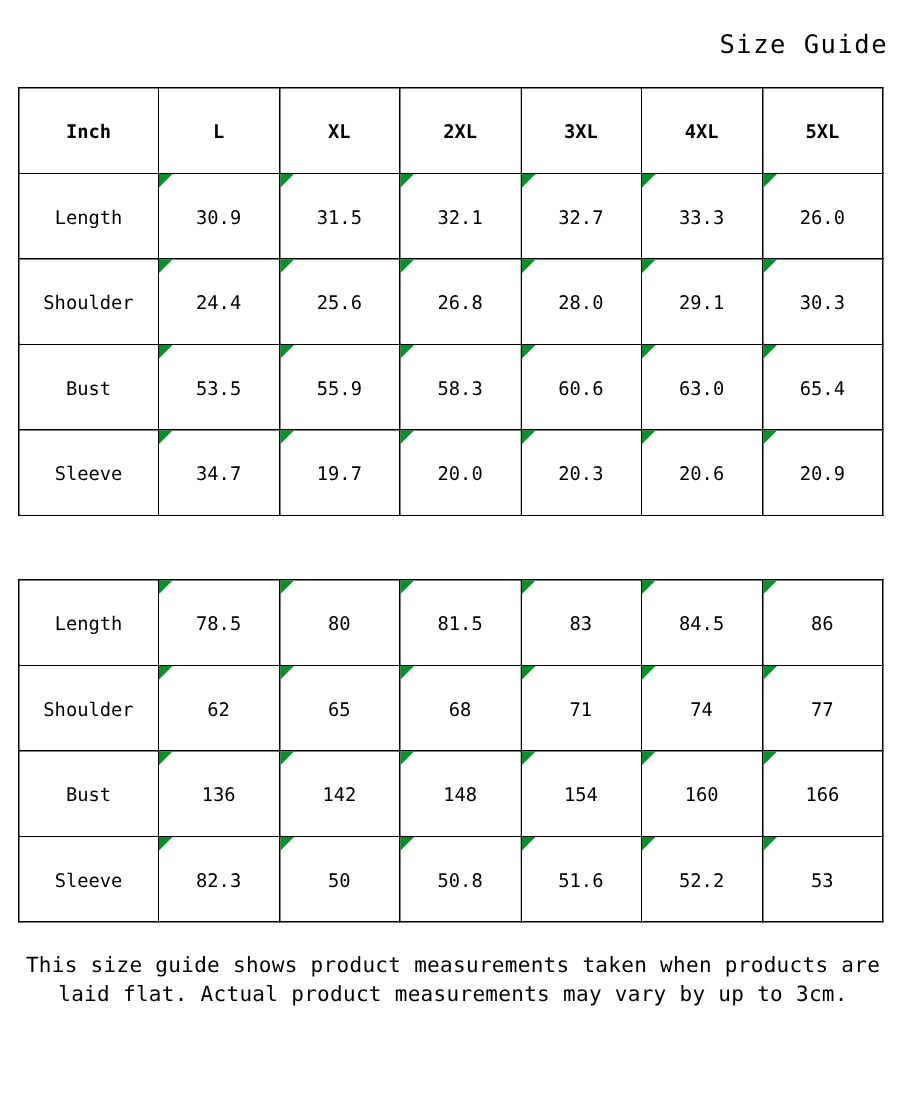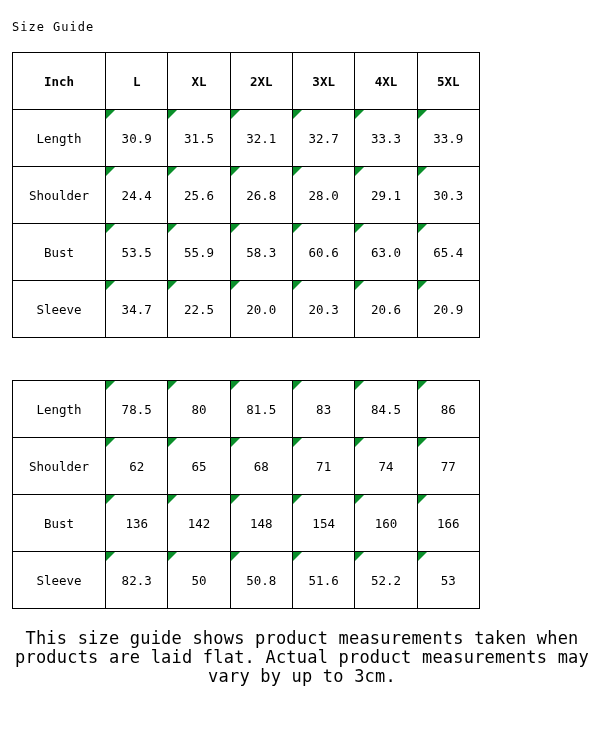--- a/index.html
+++ b/index.html
@@ -15,30 +15,30 @@
     overflow: hidden;
   }
   .page {
     position: relative;
     width: 604px;
     height: 729px;
     box-sizing: border-box;
     padding: 0 12px;
   }
   .title {
-    text-align: left;
-    font-size: 12px;
+    text-align: right;
+    font-size: 17px;
     letter-spacing: 1px;
     padding-top: 20px;
     padding-bottom: 18px;
     color: #000;
   }
   table.size-table {
     border-collapse: collapse;
-    width: 468px;
+    width: 577px;
     table-layout: fixed;
   }
   table.size-table td {
     border: 1px solid #000000;
     text-align: center;
     vertical-align: middle;
     font-size: 12.5px;
     height: 56px;
     padding: 0;
     position: relative;
@@ -62,21 +62,21 @@
     width: 0;
     height: 0;
     border-top: 9px solid #0a8f2a;
     border-right: 9px solid transparent;
   }
   .spacer {
     height: 42px;
   }
   .footnote {
     text-align: center;
-    font-size: 17px;
+    font-size: 14px;
     line-height: 19px;
     padding-top: 20px;
     letter-spacing: 0.2px;
   }
 </style>
 </head>
 <body>
 
 <div class="page">
 
@@ -93,21 +93,21 @@
         <td>4XL</td>
         <td>5XL</td>
       </tr>
       <tr>
         <td class="rowhead">Length</td>
         <td class="data">30.9</td>
         <td class="data">31.5</td>
         <td class="data">32.1</td>
         <td class="data">32.7</td>
         <td class="data">33.3</td>
-        <td class="data">33.9</td>
+        <td class="data">26.0</td>
       </tr>
       <tr>
         <td class="rowhead">Shoulder</td>
         <td class="data">24.4</td>
         <td class="data">25.6</td>
         <td class="data">26.8</td>
         <td class="data">28.0</td>
         <td class="data">29.1</td>
         <td class="data">30.3</td>
       </tr>
@@ -116,21 +116,21 @@
         <td class="data">53.5</td>
         <td class="data">55.9</td>
         <td class="data">58.3</td>
         <td class="data">60.6</td>
         <td class="data">63.0</td>
         <td class="data">65.4</td>
       </tr>
       <tr>
         <td class="rowhead">Sleeve</td>
         <td class="data">34.7</td>
-        <td class="data">22.5</td>
+        <td class="data">19.7</td>
         <td class="data">20.0</td>
         <td class="data">20.3</td>
         <td class="data">20.6</td>
         <td class="data">20.9</td>
       </tr>
     </tbody>
   </table>
 
   <div class="spacer"></div>
 

